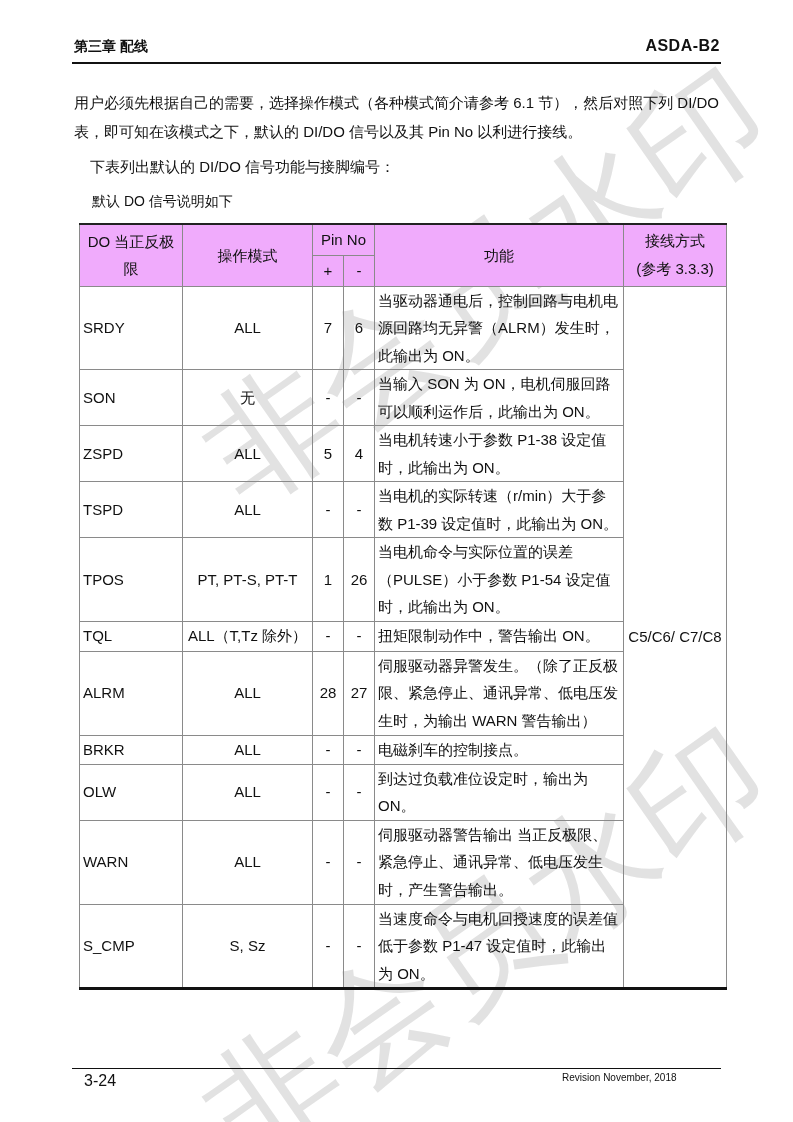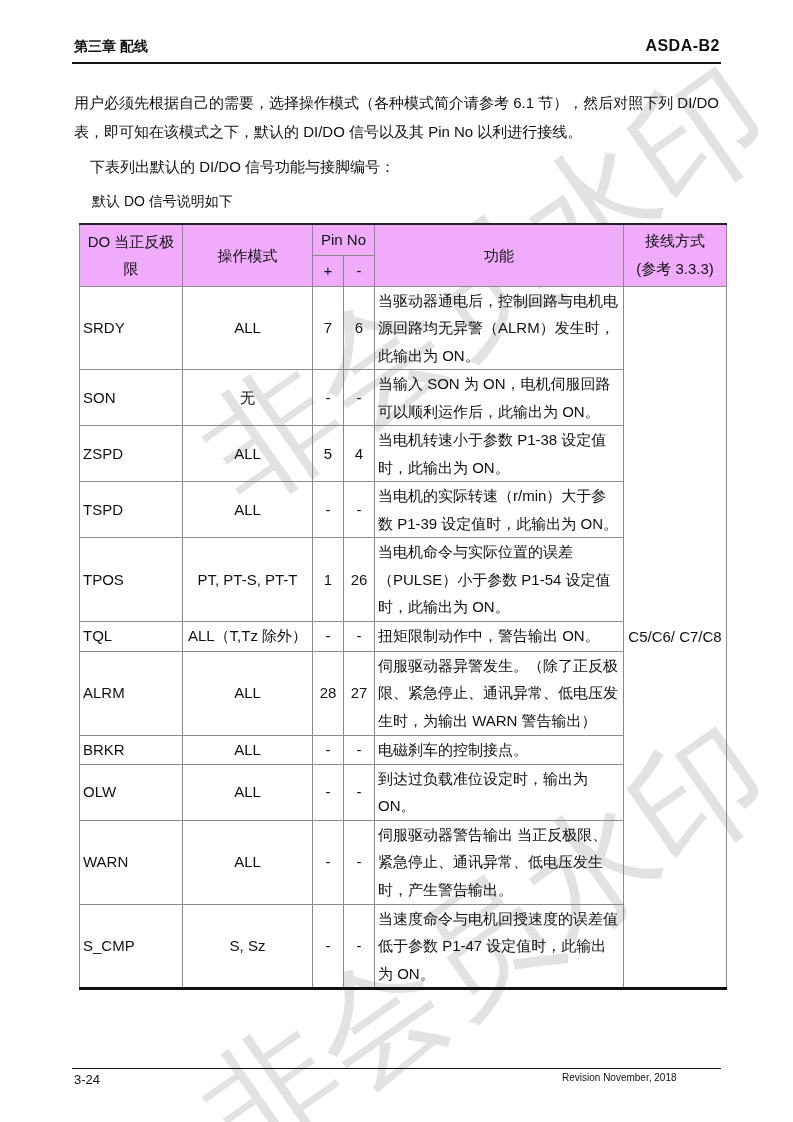--- a/index.html
+++ b/index.html
@@ -19,21 +19,21 @@
   table.do { border-top:2px solid #222; border-bottom:3px solid #111; }
   table.do th { background:#f0abfc; font-weight:normal; text-align:center; }
   .c-name { width:96px; text-align:left; }
   .c-mode { width:123px; text-align:center; }
   .c-pp { width:24px; text-align:center; }
   .c-pm { width:24px; text-align:center; }
   .c-func { width:242px; text-align:left; }
   .c-wire { width:96px; text-align:center; vertical-align:middle; line-height:19px !important; }
   td.c-func { padding:0 2px; }
   .foot-rule { left:72px; top:1068px; width:649px; height:1px; background:#111; }
-  .foot-left { left:74px; top:1072px; font-size:13px; }
+  .foot-left { left:84px; top:1072px; font-size:16px; }
   .foot-right { left:562px; top:1072px; font-size:10px; }
   .wm { color:rgba(190,190,190,0.45); font-size:130px; font-weight:normal; transform:rotate(-35deg); transform-origin:left top; white-space:nowrap; pointer-events:none; }
   .wechat { left:612px; top:1119px; font-size:18px; color:#333; }
   .wechat-ic { display:inline-block; width:20px; height:14px; border:1.5px solid #555; border-radius:50%; vertical-align:middle; margin-right:4px; }
 </style>
 </head>
 <body>
 
 <div class="abs wm" style="left:170px;top:400px;">非会员水印</div>
 <div class="abs wm" style="left:170px;top:1060px;">非会员水印</div>

